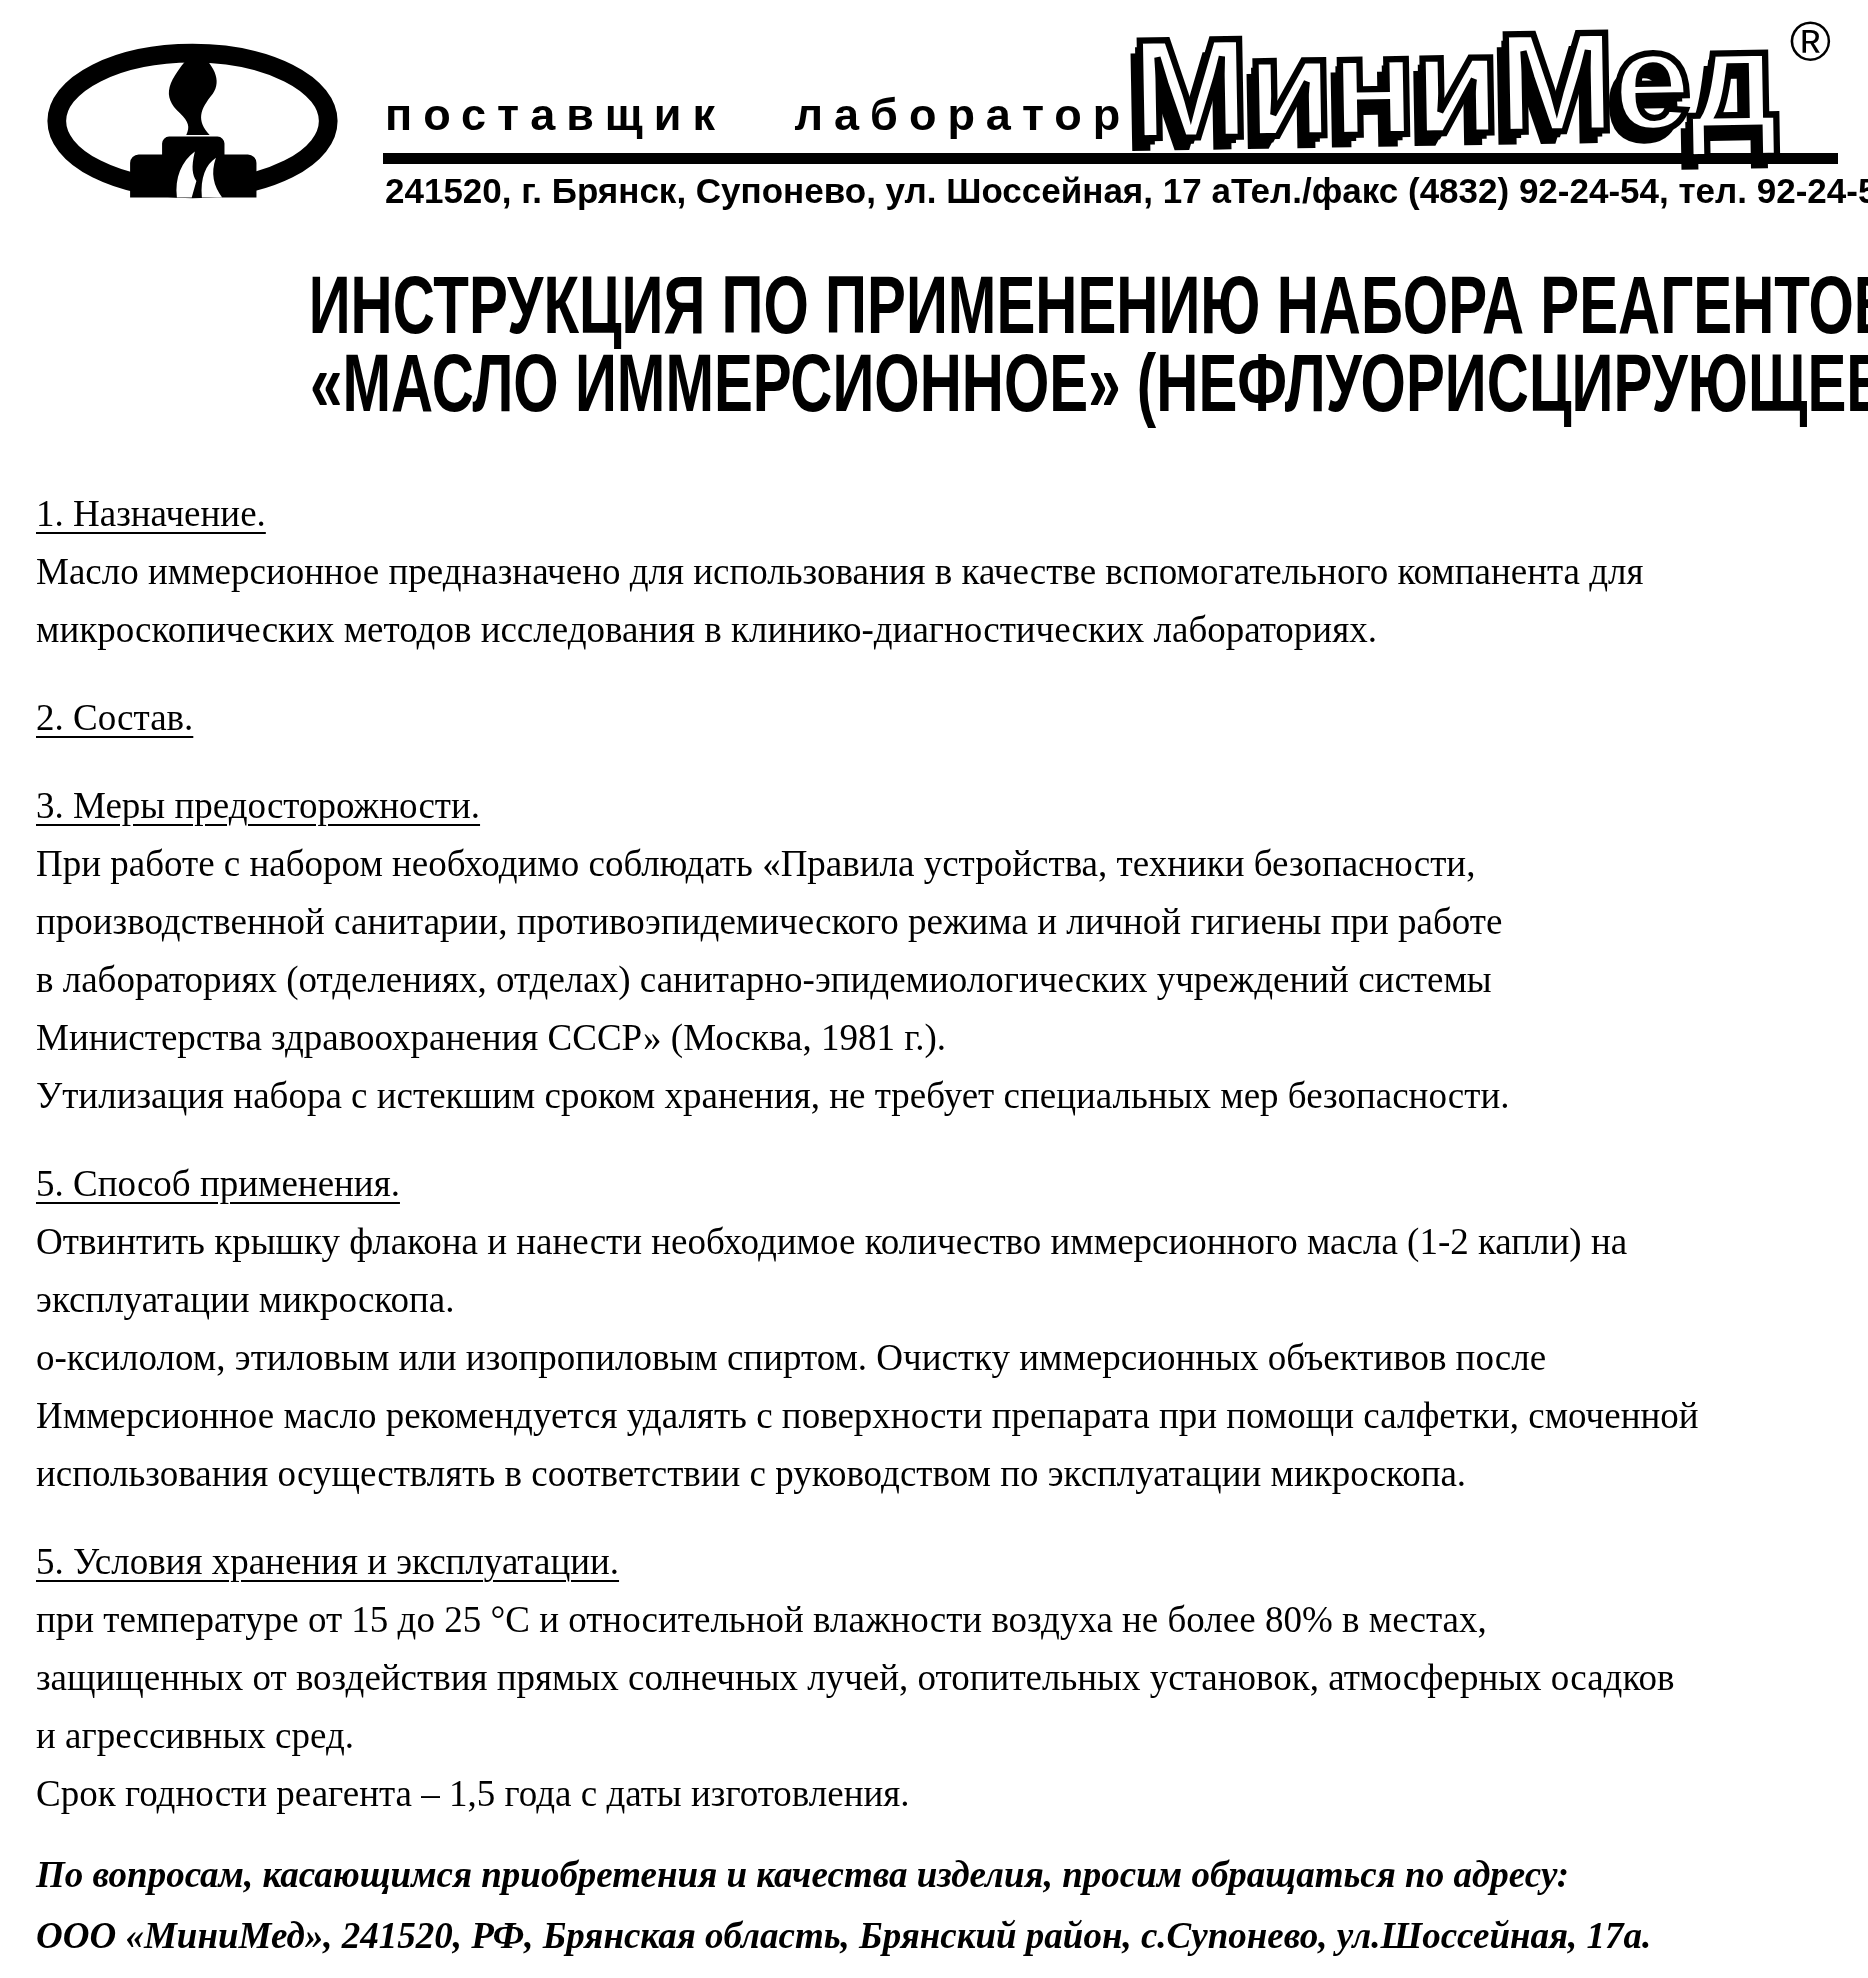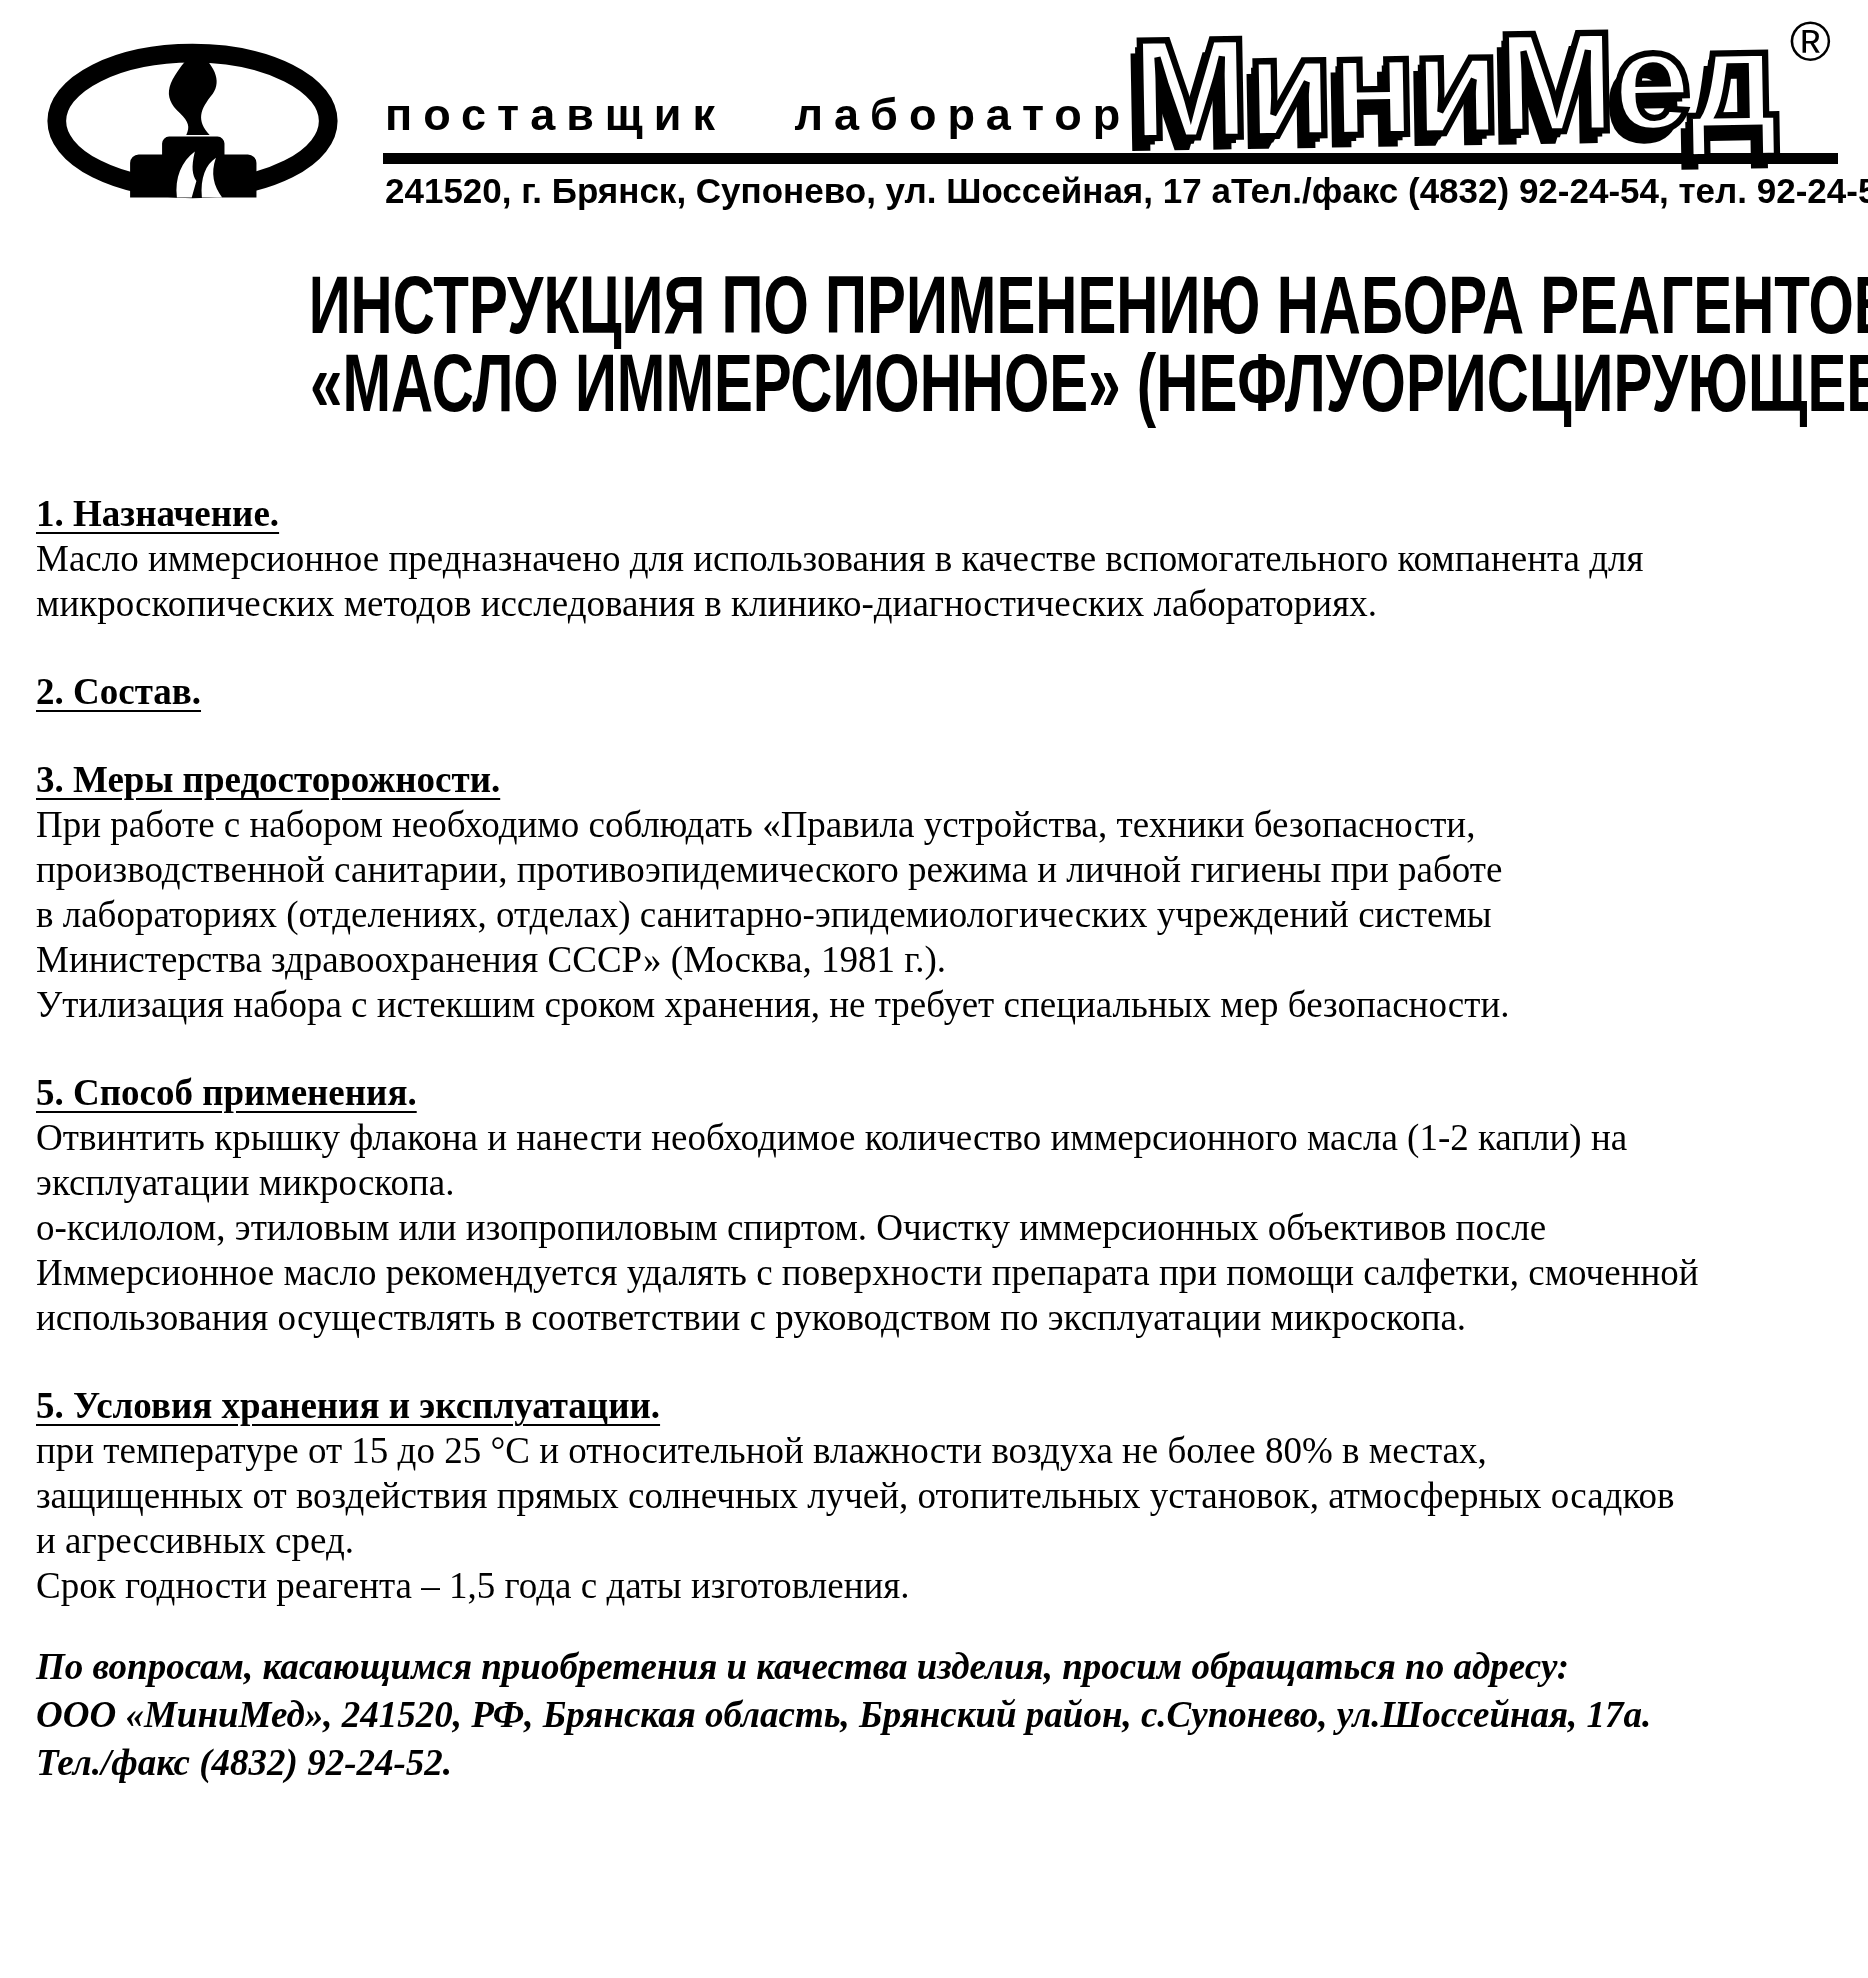--- a/index.html
+++ b/index.html
@@ -50,27 +50,27 @@
     font-family:"Liberation Sans", sans-serif;
     font-weight:bold;font-size:81px;line-height:78px;
     white-space:nowrap;
   }
   .title-line > span{display:inline-block;transform:scaleX(.72);transform-origin:50% 50%;}
   
   .content{margin:0 31px 0 36px;font-size:37px;line-height:45px;}
   .section{margin-top:43px;}
   .section.first{margin-top:69px;}
   .section-heading{
-    font-weight:bold;
+    font-weight:normal;
     text-decoration:underline;
     text-decoration-thickness:2.3px;
     text-underline-offset:6.3px;
     white-space:nowrap;
   }
-  .lines > div{white-space:nowrap;}
+  .lines > div{white-space:nowrap;margin-top:13px;}
   .footer{margin-top:35px;font-weight:bold;font-style:italic;line-height:48px;}
   .footer .lines > div{white-space:nowrap;}
 </style>
 </head>
 <body>
 
 <div class="page">
 
   <div class="header">
 

